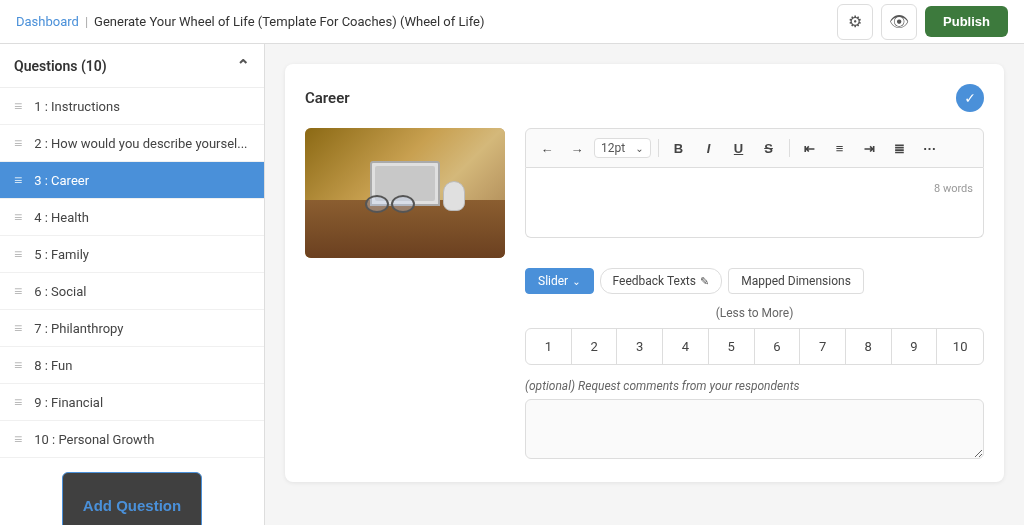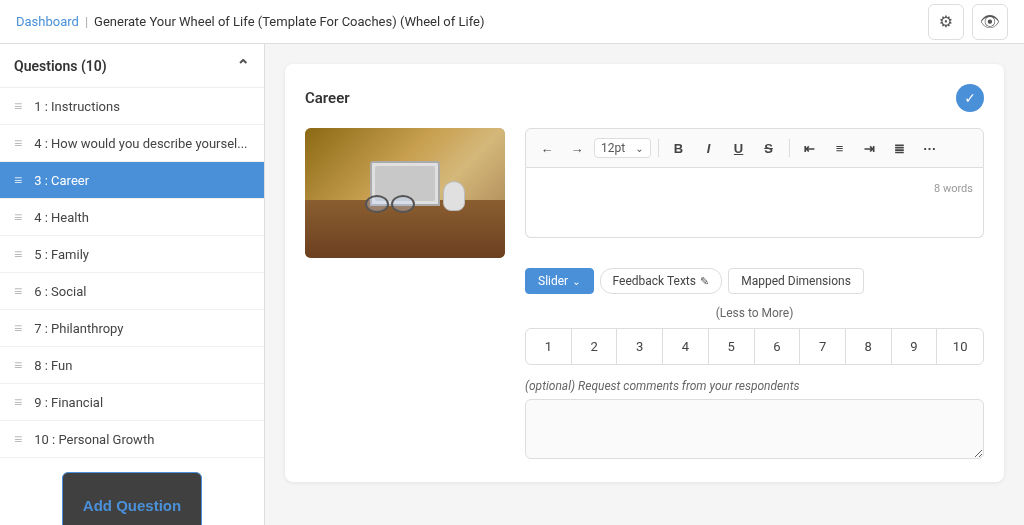--- a/index.html
+++ b/index.html
@@ -210,39 +210,40 @@
 
 <div class="top-bar">
   <div class="top-bar-left">
     <span style="cursor:pointer;color:#4a90d9;">Dashboard</span>
     <span class="sep">|</span>
     <span class="title">Generate Your Wheel of Life (Template For Coaches) (Wheel of Life)</span>
   </div>
   <div class="top-bar-right">
     <button class="btn-icon" title="Settings">⚙</button>
     <button class="btn-icon" title="Preview">👁</button>
+    <button class="btn-publish">Publish</button>
   </div>
 </div>
 
 <div class="main-layout">
 
   <div class="sidebar">
     <div class="sidebar-header">
       <span>Questions (10)</span>
       <span class="chevron">⌃</span>
     </div>
 
     <div id="sidebar-items-container">
         <div class="sidebar-item">
           <span class="drag-icon">≡</span>
           <span>1 : Instructions</span>
         </div>
         <div class="sidebar-item">
           <span class="drag-icon">≡</span>
-          <span>4 : How would you describe yoursel...</span>
+          <span>2 : How would you describe yoursel...</span>
         </div>
         <div class="sidebar-item active">
           <span class="drag-icon">≡</span>
           <span>3 : Career</span>
         </div>
         <div class="sidebar-item">
           <span class="drag-icon">≡</span>
           <span>4 : Health</span>
         </div>
         <div class="sidebar-item">

